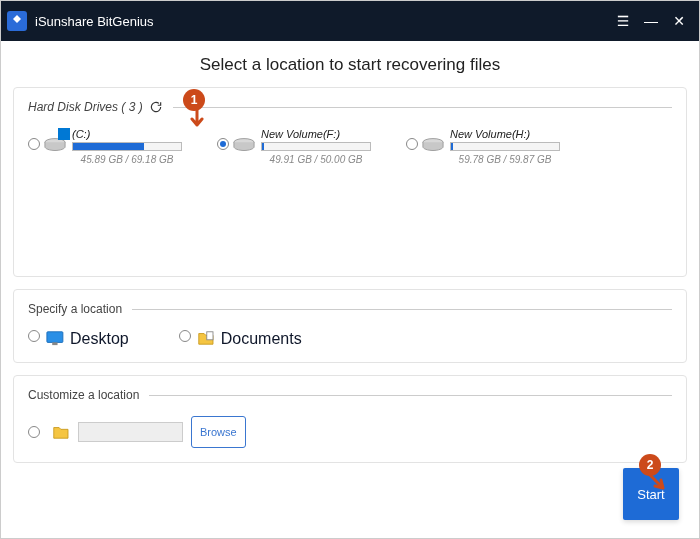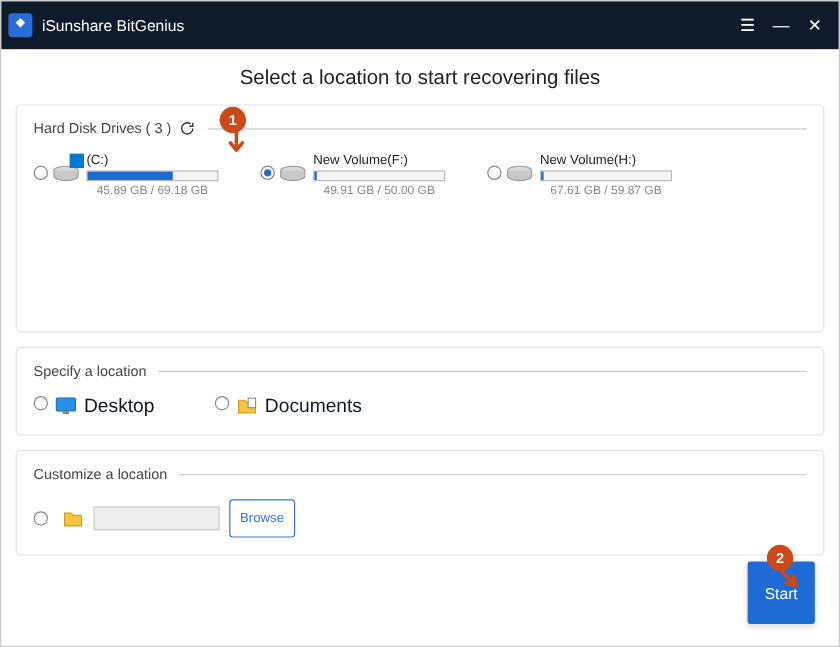--- a/index.html
+++ b/index.html
@@ -21,21 +21,21 @@
   .radio { width:12px; height:12px; border:1px solid #888; border-radius:50%; margin-top:10px; margin-right:4px; background:#fff; display:inline-flex; align-items:center; justify-content:center; flex-shrink:0;}
   .radio.selected::after { content:""; width:6px; height:6px; background:#1e6bd6; border-radius:50%; display:block;}
   .disk-icon { width:22px; height:18px; margin-top:8px; margin-right:6px; position:relative; flex-shrink:0;}
   .disk-icon svg { width:100%; height:100%; }
   .win-flag { position:absolute; top:-8px; right:-4px; width:12px; height:12px; background:#0078d4; }
   .drive-info { min-width:0; }
   .drive-name { font-size:11px; color:#222; margin-bottom:2px; white-space:nowrap;}
   .bar { width:110px; height:9px; border:1px solid #bbb; background:#f5f5f5; position:relative; margin:2px 0 3px;}
   .bar-fill { position:absolute; left:0; top:0; bottom:0; background:#1e6bd6; }
   .drive-size { font-size:10px; color:#888; white-space:nowrap;text-align:center;}
-  .panel.drives-panel { min-height:190px; }
+  .panel.drives-panel { min-height:190px;font-style:italic; }
   .loc-row { display:flex; gap:50px; }
   .loc-item { display:flex; align-items:flex-start; font-size:16px; color:#0f172a; }
   .loc-item .radio { margin-top:0; margin-right:6px; }
   .loc-item .folder-icon { width:18px; height:16px; margin-right:6px; display:inline-flex;}
   .cust-row { display:flex; align-items:center; gap:8px; }
   .cust-row .radio { margin-top:0; }
   .path-input { width:105px; height:20px; border:1px solid #ccc; background:#eee; }
   .browse-btn { height:20px; padding:15px 8px; font-size:11px; border:1px solid #3a76d0; background:#fff; color:#3a76d0; border-radius:3px; cursor:pointer; display:inline-flex; align-items:center;}
   .start-btn { position:absolute; right:20px; bottom:18px; width:56px; height:52px; background:#1e6bd6; color:#fff; font-size:13px; display:flex; align-items:center; justify-content:center; border-radius:2px; cursor:pointer; box-shadow:0 2px 5px rgba(0,0,0,0.15);}
   .annot { position:absolute; width:22px; height:22px; background:#cc4a1a; border-radius:50%; color:#fff; font-size:12px; font-weight:bold; display:flex; align-items:center; justify-content:center; z-index:5;}
@@ -113,21 +113,21 @@
           <svg viewBox="0 0 24 18">
               <ellipse cx="12" cy="6" rx="11" ry="4" fill="#d8d8d8" stroke="#999"></ellipse>
               <path d="M1 6v5c0 2 5 4 11 4s11-2 11-4V6" fill="#c8c8c8" stroke="#999"></path>
             </svg>
         </span>
         <div class="drive-info">
           <div class="drive-name">New Volume(H:)</div>
           <div class="bar">
               <div class="bar-fill" style="width:2%"></div>
             </div>
-          <div class="drive-size">67.61 GB / 59.87 GB</div>
+          <div class="drive-size">59.78 GB / 59.87 GB</div>
         </div>
       </div>
     </div>
   </div>
 
   <div class="panel">
     <div class="section-head">
       <span class="head-label">Specify a location</span>
       <span class="line"></span>
     </div>

